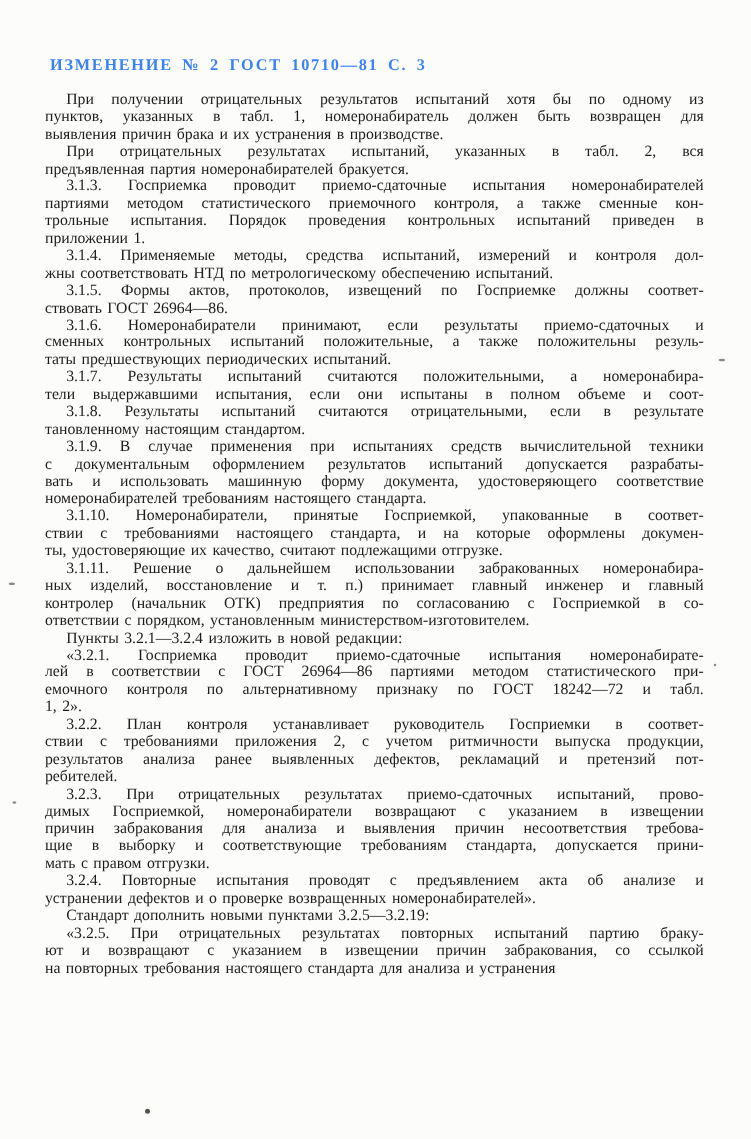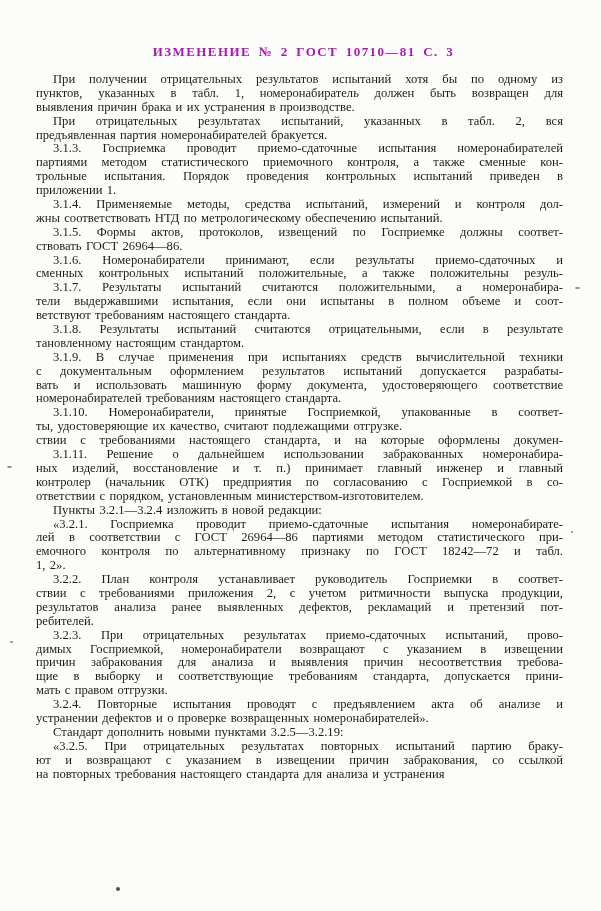--- a/index.html
+++ b/index.html
@@ -17,26 +17,25 @@
   }
   .page {
     position: absolute;
     inset: 0;
   }
   .doc-header {
     position: absolute;
     top: 44px;
     left: 40px;
     width: 527px;
-    text-align: center;
     font-weight: bold;
     font-size: 13px;
     letter-spacing: 1.4px;
     word-spacing: 3px;
-    color: #a21caf;
+    color: #3b82f6;
   }
   .doc-body {
     position: absolute;
     top: 73px;
     left: 36px;
     width: 527px;
     font-size: 12.6px;
     line-height: 13.9px;
     word-spacing: 1.2px;
   }
@@ -80,32 +79,32 @@
       <div class="line first">3.1.3. Госприемка проводит приемо-сдаточные испытания номеронабирателей</div>
       <div class="line">партиями методом статистического приемочного контроля, а также сменные кон-</div>
       <div class="line">трольные испытания. Порядок проведения контрольных испытаний приведен в</div>
       <div class="line last">приложении 1.</div>
       <div class="line first">3.1.4. Применяемые методы, средства испытаний, измерений и контроля дол-</div>
       <div class="line last">жны соответствовать НТД по метрологическому обеспечению испытаний.</div>
       <div class="line first">3.1.5. Формы актов, протоколов, извещений по Госприемке должны соответ-</div>
       <div class="line last">ствовать ГОСТ 26964—86.</div>
       <div class="line first">3.1.6. Номеронабиратели принимают, если результаты приемо-сдаточных и</div>
       <div class="line">сменных контрольных испытаний положительные, а также положительны резуль-</div>
+      <div class="line last">таты предшествующих периодических испытаний.</div>
       <div class="line first">3.1.7. Результаты испытаний считаются положительными, а номеронабира-</div>
       <div class="line">тели выдержавшими испытания, если они испытаны в полном объеме и соот-</div>
-      <div class="line last">ветствуют требованиям настоящего стандарта.</div>
       <div class="line first">3.1.8. Результаты испытаний считаются отрицательными, если в результате</div>
       <div class="line last">тановленному настоящим стандартом.</div>
       <div class="line first">3.1.9. В случае применения при испытаниях средств вычислительной техники</div>
       <div class="line">с документальным оформлением результатов испытаний допускается разрабаты-</div>
       <div class="line">вать и использовать машинную форму документа, удостоверяющего соответствие</div>
       <div class="line last">номеронабирателей требованиям настоящего стандарта.</div>
       <div class="line first">3.1.10. Номеронабиратели, принятые Госприемкой, упакованные в соответ-</div>
+      <div class="line">ствии с требованиями настоящего стандарта, и на которые оформлены докумен-</div>
       <div class="line last">ты, удостоверяющие их качество, считают подлежащими отгрузке.</div>
-      <div class="line">ствии с требованиями настоящего стандарта, и на которые оформлены докумен-</div>
       <div class="line first">3.1.11. Решение о дальнейшем использовании забракованных номеронабира-</div>
       <div class="line">ных изделий, восстановление и т. п.) принимает главный инженер и главный</div>
       <div class="line">контролер (начальник ОТК) предприятия по согласованию с Госприемкой в со-</div>
       <div class="line last">ответствии с порядком, установленным министерством-изготовителем.</div>
       <div class="line first last">Пункты 3.2.1—3.2.4 изложить в новой редакции:</div>
       <div class="line first">«3.2.1. Госприемка проводит приемо-сдаточные испытания номеронабирате-</div>
       <div class="line">лей в соответствии с ГОСТ 26964—86 партиями методом статистического при-</div>
       <div class="line">емочного контроля по альтернативному признаку по ГОСТ 18242—72 и табл.</div>
       <div class="line last">1, 2».</div>
       <div class="line first">3.2.2. План контроля устанавливает руководитель Госприемки в соответ-</div>

